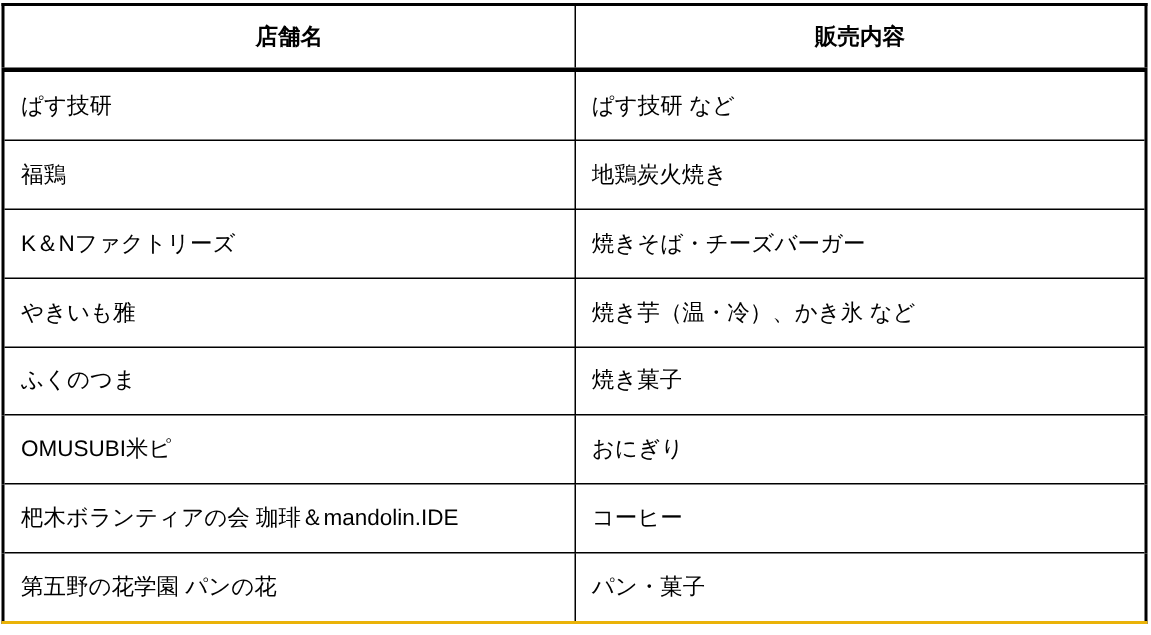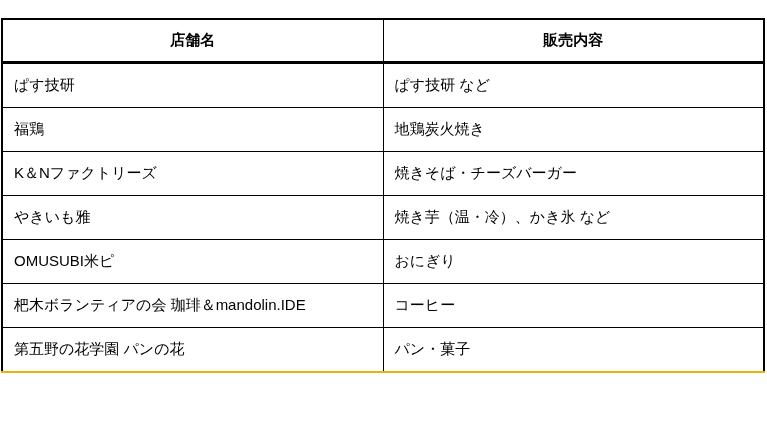--- a/index.html
+++ b/index.html
@@ -12,23 +12,23 @@
     width: 767px;
     height: 423px;
     background: #ffffff;
     overflow: hidden;
     font-family: "Liberation Sans", "DejaVu Sans", sans-serif;
     color: #000000;
   }
   table.shop-table {
     position: absolute;
     left: 1px;
-    top: 18px;
+    top: 2px;
     width: 764px;
-    height: 355px;
+    height: 414px;
     border-collapse: collapse;
     table-layout: fixed;
     background: #ffffff;
   }
   table.shop-table col { width: 50%; }
   table.shop-table th,
   table.shop-table td {
     border: 1px solid #000000;
     font-size: 15px;
     vertical-align: middle;
@@ -81,20 +81,24 @@
       </tr>
       <tr>
         <td>K＆Nファクトリーズ</td>
         <td>焼きそば・チーズバーガー</td>
       </tr>
       <tr>
         <td>やきいも雅</td>
         <td>焼き芋（温・冷）、かき氷 など</td>
       </tr>
       <tr>
+        <td>ふくのつま</td>
+        <td>焼き菓子</td>
+      </tr>
+      <tr>
         <td>OMUSUBI米ピ</td>
         <td>おにぎり</td>
       </tr>
       <tr>
         <td>杷木ボランティアの会 珈琲＆mandolin.IDE</td>
         <td>コーヒー</td>
       </tr>
       <tr>
         <td>第五野の花学園 パンの花</td>
         <td>パン・菓子</td>

